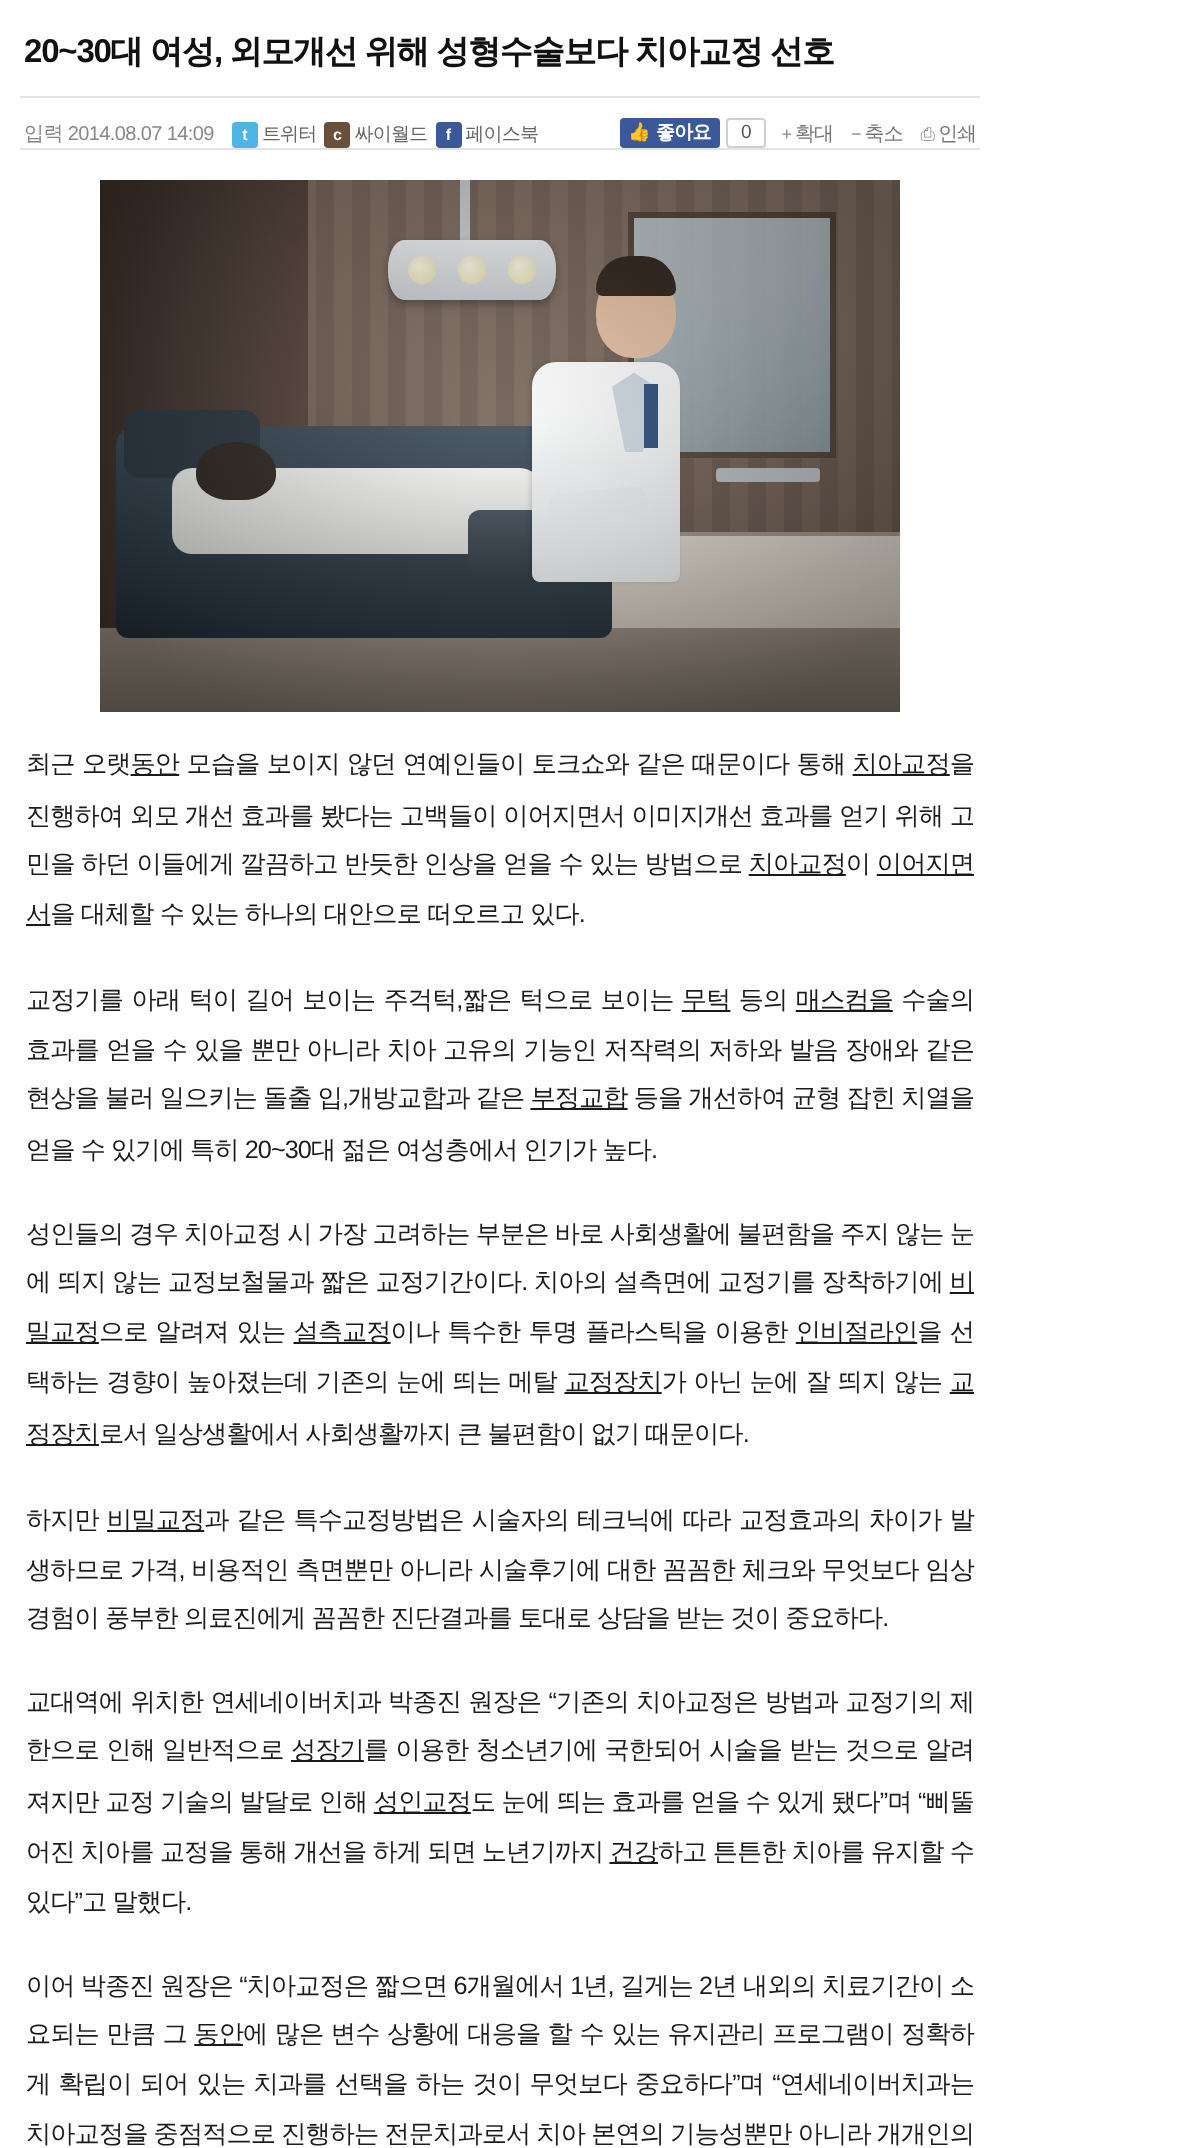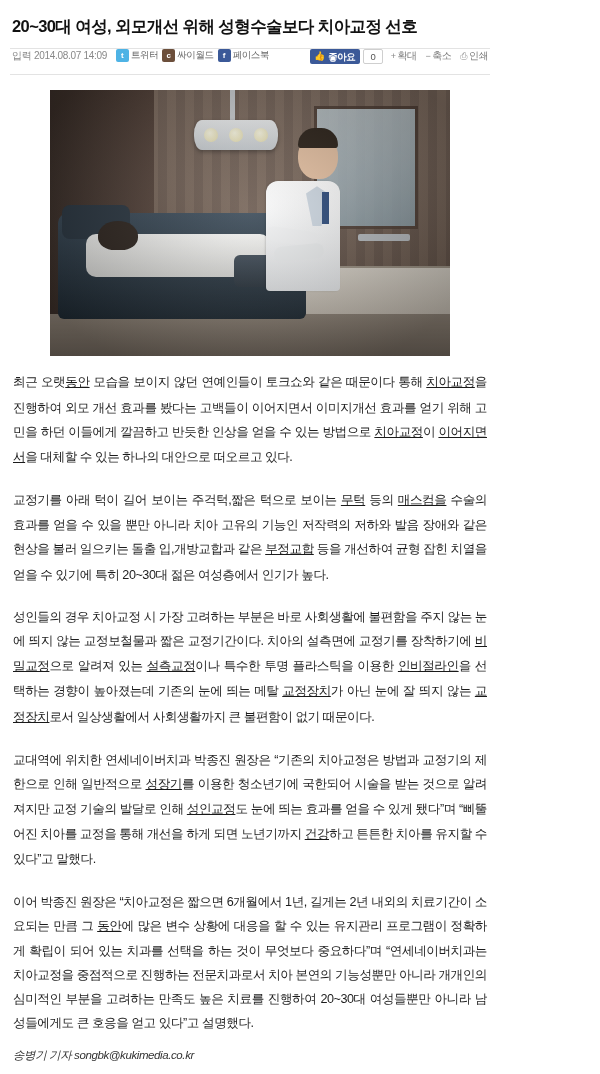--- a/index.html
+++ b/index.html
@@ -24,21 +24,21 @@
     font-weight: bold;
     color: #111;
     letter-spacing: -0.6px;
     line-height: 1.3;
     padding: 2px 2px 0 2px;
     margin: 0 0 11px 0;
   }
   
   .metabar {
     display: flex;
-    align-items: flex-start;
+    align-items: flex-end;
     border-top: 1px solid #e3e3e3;
     border-bottom: 1px solid #e3e3e3;
     height: 27px;
     padding: 0 2px;
     font-size: 10px;
     color: #777;
     position: relative;
   }
   .metabar .date {
     color: #888;
@@ -374,19 +374,20 @@
       <div class="ph-doc-head"></div>
       <div class="ph-doc-hair"></div>
       <div class="ph-vignette"></div>
     </div>
   </div>
 
   <div class="article" id="article-body">
       <p><span>최근 오랫</span><a class="kw">동안</a><span> 모습을 보이지 않던 연예인들이 토크쇼와 같은 때문이다 통해 </span><a class="kw">치아교정</a><span>을 진행하여 외모 개선 효과를 봤다는 고백들이 이어지면서 이미지개선 효과를 얻기 위해 고민을 하던 이들에게 깔끔하고 반듯한 인상을 얻을 수 있는 방법으로 </span><a class="kw">치아교정</a><span>이 </span><a class="kw">이어지면서</a><span>을 대체할 수 있는 하나의 대안으로 떠오르고 있다.</span></p>
       <p><span>교정기를 아래 턱이 길어 보이는 주걱턱,짧은 턱으로 보이는 </span><a class="kw">무턱</a><span> 등의 </span><a class="kw">매스컴을</a><span> 수술의 효과를 얻을 수 있을 뿐만 아니라 치아 고유의 기능인 저작력의 저하와 발음 장애와 같은 현상을 불러 일으키는 돌출 입,개방교합과 같은 </span><a class="kw">부정교합</a><span> 등을 개선하여 균형 잡힌 치열을 얻을 수 있기에 특히 20~30대 젊은 여성층에서 인기가 높다.</span></p>
       <p><span>성인들의 경우 치아교정 시 가장 고려하는 부분은 바로 사회생활에 불편함을 주지 않는 눈에 띄지 않는 교정보철물과 짧은 교정기간이다. 치아의 설측면에 교정기를 장착하기에 </span><a class="kw">비밀교정</a><span>으로 알려져 있는 </span><a class="kw">설측교정</a><span>이나 특수한 투명 플라스틱을 이용한 </span><a class="kw">인비절라인</a><span>을 선택하는 경향이 높아졌는데 기존의 눈에 띄는 메탈 </span><a class="kw">교정장치</a><span>가 아닌 눈에 잘 띄지 않는 </span><a class="kw">교정장치</a><span>로서 일상생활에서 사회생활까지 큰 불편함이 없기 때문이다.</span></p>
+      <p><span>하지만 </span><a class="kw">비밀교정</a><span>과 같은 특수교정방법은 시술자의 테크닉에 따라 교정효과의 차이가 발생하므로 가격, 비용적인 측면뿐만 아니라 시술후기에 대한 꼼꼼한 체크와 무엇보다 임상경험이 풍부한 의료진에게 꼼꼼한 진단결과를 토대로 상담을 받는 것이 중요하다.</span></p>
       <p><span>교대역에 위치한 연세네이버치과 박종진 원장은 “기존의 치아교정은 방법과 교정기의 제한으로 인해 일반적으로 </span><a class="kw">성장기</a><span>를 이용한 청소년기에 국한되어 시술을 받는 것으로 알려져지만 교정 기술의 발달로 인해 </span><a class="kw">성인교정</a><span>도 눈에 띄는 효과를 얻을 수 있게 됐다”며 “삐뚤어진 치아를 교정을 통해 개선을 하게 되면 노년기까지 </span><a class="kw">건강</a><span>하고 튼튼한 치아를 유지할 수 있다”고 말했다.</span></p>
       <p><span>이어 박종진 원장은 “치아교정은 짧으면 6개월에서 1년, 길게는 2년 내외의 치료기간이 소요되는 만큼 그 </span><a class="kw">동안</a><span>에 많은 변수 상황에 대응을 할 수 있는 유지관리 프로그램이 정확하게 확립이 되어 있는 치과를 선택을 하는 것이 무엇보다 중요하다”며 “연세네이버치과는 치아교정을 중점적으로 진행하는 전문치과로서 치아 본연의 기능성뿐만 아니라 개개인의 심미적인 부분을 고려하는 만족도 높은 치료를 진행하여 20~30대 여성들뿐만 아니라 남성들에게도 큰 호응을 얻고 있다”고 설명했다.</span></p>
     </div>
 
   <div class="byline">송병기 기자 songbk@kukimedia.co.kr</div>
 
 </div>
 
 </body></html>

